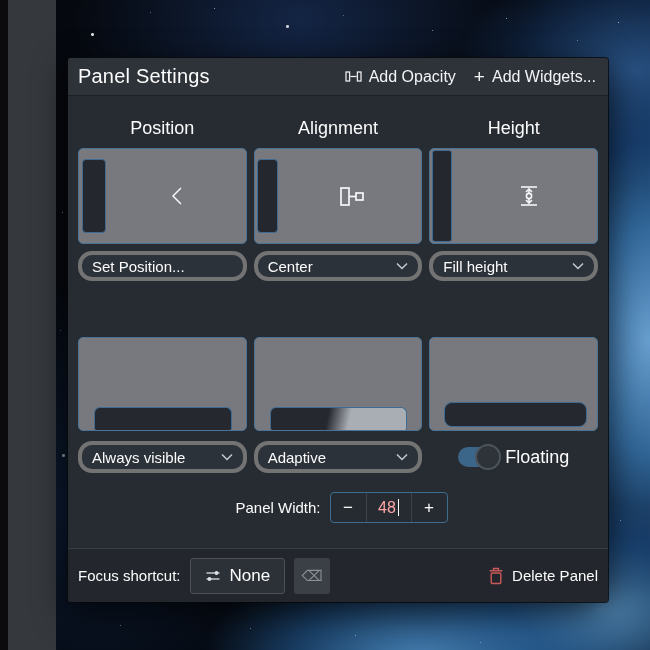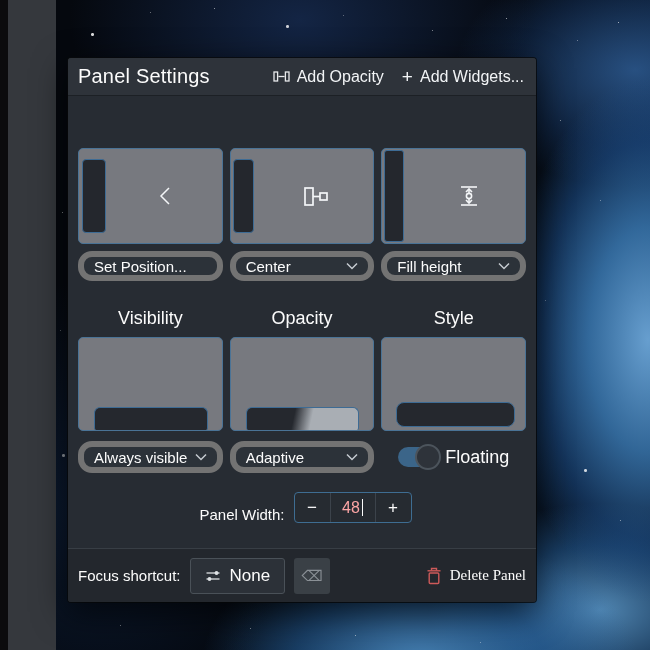--- a/index.html
+++ b/index.html
@@ -22,21 +22,21 @@
       618px 22px 0 0 rgba(255,255,255,.8), 62px 212px 0 0 rgba(255,255,255,.6),
       60px 330px 0 0 rgba(255,255,255,.4), 63px 455px 0 1px rgba(255,255,255,.55),
       10px 140px 0 0 rgba(255,255,255,.35), 4px 300px 0 0 rgba(255,255,255,.5),
       14px 520px 0 0 rgba(255,255,255,.4), 120px 625px 0 0 rgba(255,255,255,.55),
       250px 628px 0 0 rgba(255,255,255,.6), 560px 120px 0 0 rgba(255,255,255,.6),
       600px 200px 0 0 rgba(255,255,255,.5), 585px 470px 0 1px rgba(255,255,255,.8),
       620px 520px 0 0 rgba(255,255,255,.6), 545px 300px 0 0 rgba(255,255,255,.45),
       355px 635px 0 0 rgba(255,255,255,.7), 480px 642px 0 0 rgba(255,255,255,.5);}
   .left-strip{position:absolute;left:8px;top:0;width:48px;height:650px;background:#35383d;border-left:8px solid #0b0b0d;box-sizing:content-box;margin-left:-8px;padding-left:0;}
 
-  .dialog{position:absolute;left:68px;top:58px;width:468px;height:544px;background:#272c33;border-radius:3px;
+  .dialog{position:absolute;left:68px;top:58px;width:540px;height:544px;background:#272c33;border-radius:3px;
     box-shadow:0 10px 34px rgba(0,0,0,.65), 0 0 0 1px rgba(10,12,15,.8);}
   .hdr{position:absolute;left:0;top:0;right:0;height:38px;background:#2e333a;border-radius:3px 3px 0 0;
     border-bottom:1px solid #1c2025;display:flex;align-items:center;padding:0 12px 0 10px;box-sizing:border-box;gap:18px;}
   .hdr-title{font-size:20px;color:#fcfcfc;flex:1;letter-spacing:.2px;}
   .hdr-btn{display:flex;align-items:center;gap:7px;color:#f2f4f6;font-size:16px;cursor:default;}
 
   .row{position:absolute;left:10px;right:10px;display:grid;grid-template-columns:1fr 1fr 1fr;column-gap:7px;}
   .lbl-row{height:28px;align-items:center;}
   .sec-label{color:#fcfcfc;font-size:18px;text-align:center;}
 
@@ -46,45 +46,45 @@
   .vbar{position:absolute;left:3px;top:10px;bottom:10px;width:24px;background:#24272d;border:1px solid #3d6b94;border-radius:4px;box-sizing:border-box;}
   .vbar.slim{width:21px;left:2px;}
   .vbar.full{top:1px;bottom:1px;left:2px;width:20px;border-radius:3px;}
   .picon{position:absolute;left:30px;right:0;top:0;bottom:0;display:flex;align-items:center;justify-content:center;}
   .hbar{position:absolute;left:15px;right:14px;bottom:0;height:23px;background:#25282e;border:1px solid #3d6b94;border-bottom:none;border-radius:6px 6px 2px 2px;box-sizing:border-box;}
   .hbar.adaptive{background:linear-gradient(102deg,#25282e 0 42%,#a9aeb4 58% 100%);}
   .hbar.floating{left:14px;right:10px;bottom:3px;height:25px;border:1px solid #3d6b94;border-radius:8px;background:#25282e;}
 
   .ctl-row1{top:193px;height:30px;}
   .ctl-row2{top:383px;height:32px;}
-  .btn,.combo{display:flex;align-items:center;background:#2c3239;border:6px solid #737373;border-radius:14px;
+  .btn,.combo{display:flex;align-items:center;background:#2c3239;border:4px solid #737373;border-radius:14px;
     color:#fcfcfc;font-size:15px;padding:0 10px;box-sizing:border-box;}
   .combo{justify-content:space-between;}
   .btn{justify-content:flex-start;}
   .toggle-cell{display:flex;align-items:center;justify-content:center;gap:7px;}
   .toggle{position:relative;width:40px;height:20px;border-radius:10px;background:#3b6589;}
   .toggle .knob{position:absolute;right:-3px;top:-3px;width:26px;height:26px;border-radius:50%;background:#2e333a;border:2px solid #4c545c;box-sizing:border-box;}
   .toggle-label{color:#fcfcfc;font-size:18px;}
 
-  .width-row{position:absolute;left:7px;right:0;top:434px;height:31px;display:flex;align-items:flex-end;justify-content:center;gap:9px;}
+  .width-row{position:absolute;left:7px;right:0;top:434px;height:31px;display:flex;align-items:center;justify-content:center;gap:9px;}
   .width-label{color:#fcfcfc;font-size:15px;}
   .spinbox{display:flex;align-items:stretch;height:31px;border:1px solid #3e6d92;border-radius:4px;background:#262b31;box-sizing:border-box;overflow:hidden;}
   .spin-btn{width:35px;display:flex;align-items:center;justify-content:center;color:#fcfcfc;font-size:17px;}
   .spin-val{min-width:38px;display:flex;align-items:center;justify-content:center;color:#fca5a5;font-size:16px;
     border-left:1px solid #3c434b;border-right:1px solid #3c434b;padding:0 3px;}
   .caret{display:inline-block;width:1px;height:17px;background:#fcfcfc;margin-left:2px;}
 
   .footer{position:absolute;left:0;right:0;bottom:0;height:54px;background:#23272d;border-top:1px solid #383e45;
     border-radius:0 0 3px 3px;display:flex;align-items:center;padding:0 10px;box-sizing:border-box;gap:9px;margin-top:16px;}
   .foot-label{color:#fcfcfc;font-size:15px;}
   .none-btn{height:36px;display:flex;align-items:center;gap:9px;background:#2c3138;border:1px solid #4a5158;border-radius:3px;
     color:#fcfcfc;font-size:17px;padding:12px 14px;box-sizing:border-box;}
   .bksp-btn{width:36px;height:36px;background:#3a4046;border:none;border-radius:3px;display:flex;align-items:center;justify-content:center;
     color:#8a9096;font-size:15px;}
-  .delete-group{margin-left:auto;display:flex;align-items:center;gap:8px;color:#fcfcfc;font-size:15px;font-family:Liberation Serif, serif;}
+  .delete-group{margin-left:auto;display:flex;align-items:center;gap:8px;color:#fcfcfc;font-size:15px;}
 
   svg{display:block;}
 </style>
 </head>
 <body>
 
 <div class="scene">
   <div class="stars"></div>
   <div class="left-strip"></div>
 
@@ -101,20 +101,25 @@
           </svg>
         </span>
         <span>Add Opacity</span>
       </div>
       <div class="hdr-btn">
         <span style="font-size:19px;font-weight:300;line-height:1;">+</span>
         <span>Add Widgets...</span>
       </div>
     </div>
 
+    <div class="row lbl-row" style="top:56px;">
+      <span class="sec-label">Position</span>
+      <span class="sec-label">Alignment</span>
+      <span class="sec-label">Height</span>
+    </div>
 
     <div class="row prev-row1">
       <div class="pbox">
         <div class="vbar"></div>
         <div class="picon">
           <svg width="15" height="22" viewBox="0 0 15 22" fill="none" stroke="#f4f6f8" stroke-width="1.5">
             <polyline points="11,3 3,11 11,19"></polyline>
           </svg>
         </div>
       </div>
@@ -154,25 +159,20 @@
           </svg>
       </div>
       <div class="combo">
         <span>Fill height</span>
         <svg width="12" height="8" viewBox="0 0 12 8" fill="none" stroke="#c6cbd0" stroke-width="1.5">
             <polyline points="1,1.5 6,6.5 11,1.5"></polyline>
           </svg>
       </div>
     </div>
 
-    <div class="row lbl-row" style="top:246px;">
-      <span class="sec-label">Visibility</span>
-      <span class="sec-label">Opacity</span>
-      <span class="sec-label">Style</span>
-    </div>
 
     <div class="row prev-row2">
       <div class="pbox">
         <div class="hbar"></div>
       </div>
       <div class="pbox">
         <div class="hbar adaptive"></div>
       </div>
       <div class="pbox">
         <div class="hbar floating"></div>

